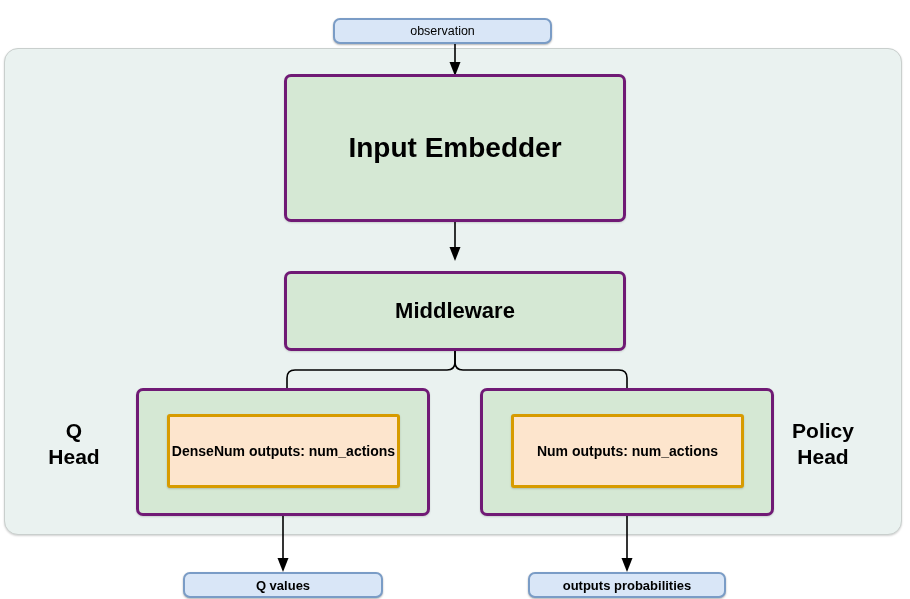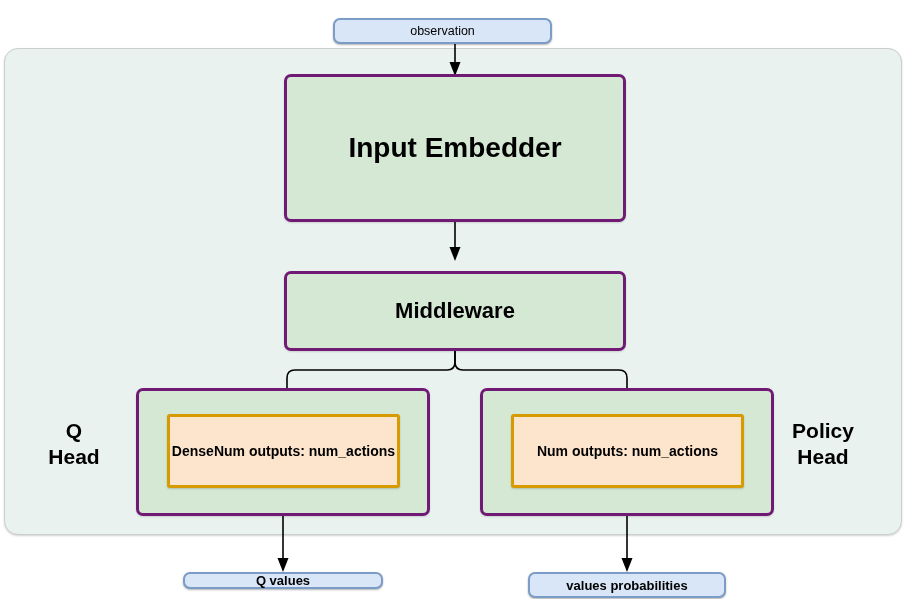--- a/index.html
+++ b/index.html
@@ -43,21 +43,21 @@
   
   .io-box {
     background: #d9e6f7;
     border: 2px solid #7a9cc6;
     border-radius: 7px;
     font-weight: bold;
     font-size: 13px;
     box-shadow: 0 1px 2px rgba(0,0,0,0.30);
   }
   #observation-box { left: 333px; top: 18px;   width: 219px; height: 26px; }
-  #q-values-box    { left: 183px; top: 572px; width: 200px; height: 17px; }
+  #q-values-box    { left: 183px; top: 572px; width: 200px; height: 26px; }
   #action-prob-box { left: 528px; top: 572px; width: 198px; height: 26px; }
   #observation-box .io-label { font-weight: normal; font-size: 12.5px; }
 
   
   .green-box {
     background: #d5e8d4;
     border: 3px solid #701a75;
     border-radius: 7px;
     box-shadow: 0 1px 2px rgba(0,0,0,0.14);
   }
@@ -194,16 +194,16 @@
   </div>
   <div id="policy-head-label" class="head-label">
     <div>Policy</div>
     <div>Head</div>
   </div>
 
   <div id="q-values-box" class="node io-box">
     <span>Q values</span>
   </div>
   <div id="action-prob-box" class="node io-box">
-    <span>values probabilities</span>
+    <span>outputs probabilities</span>
   </div>
 
 </div>
 
 </body></html>

